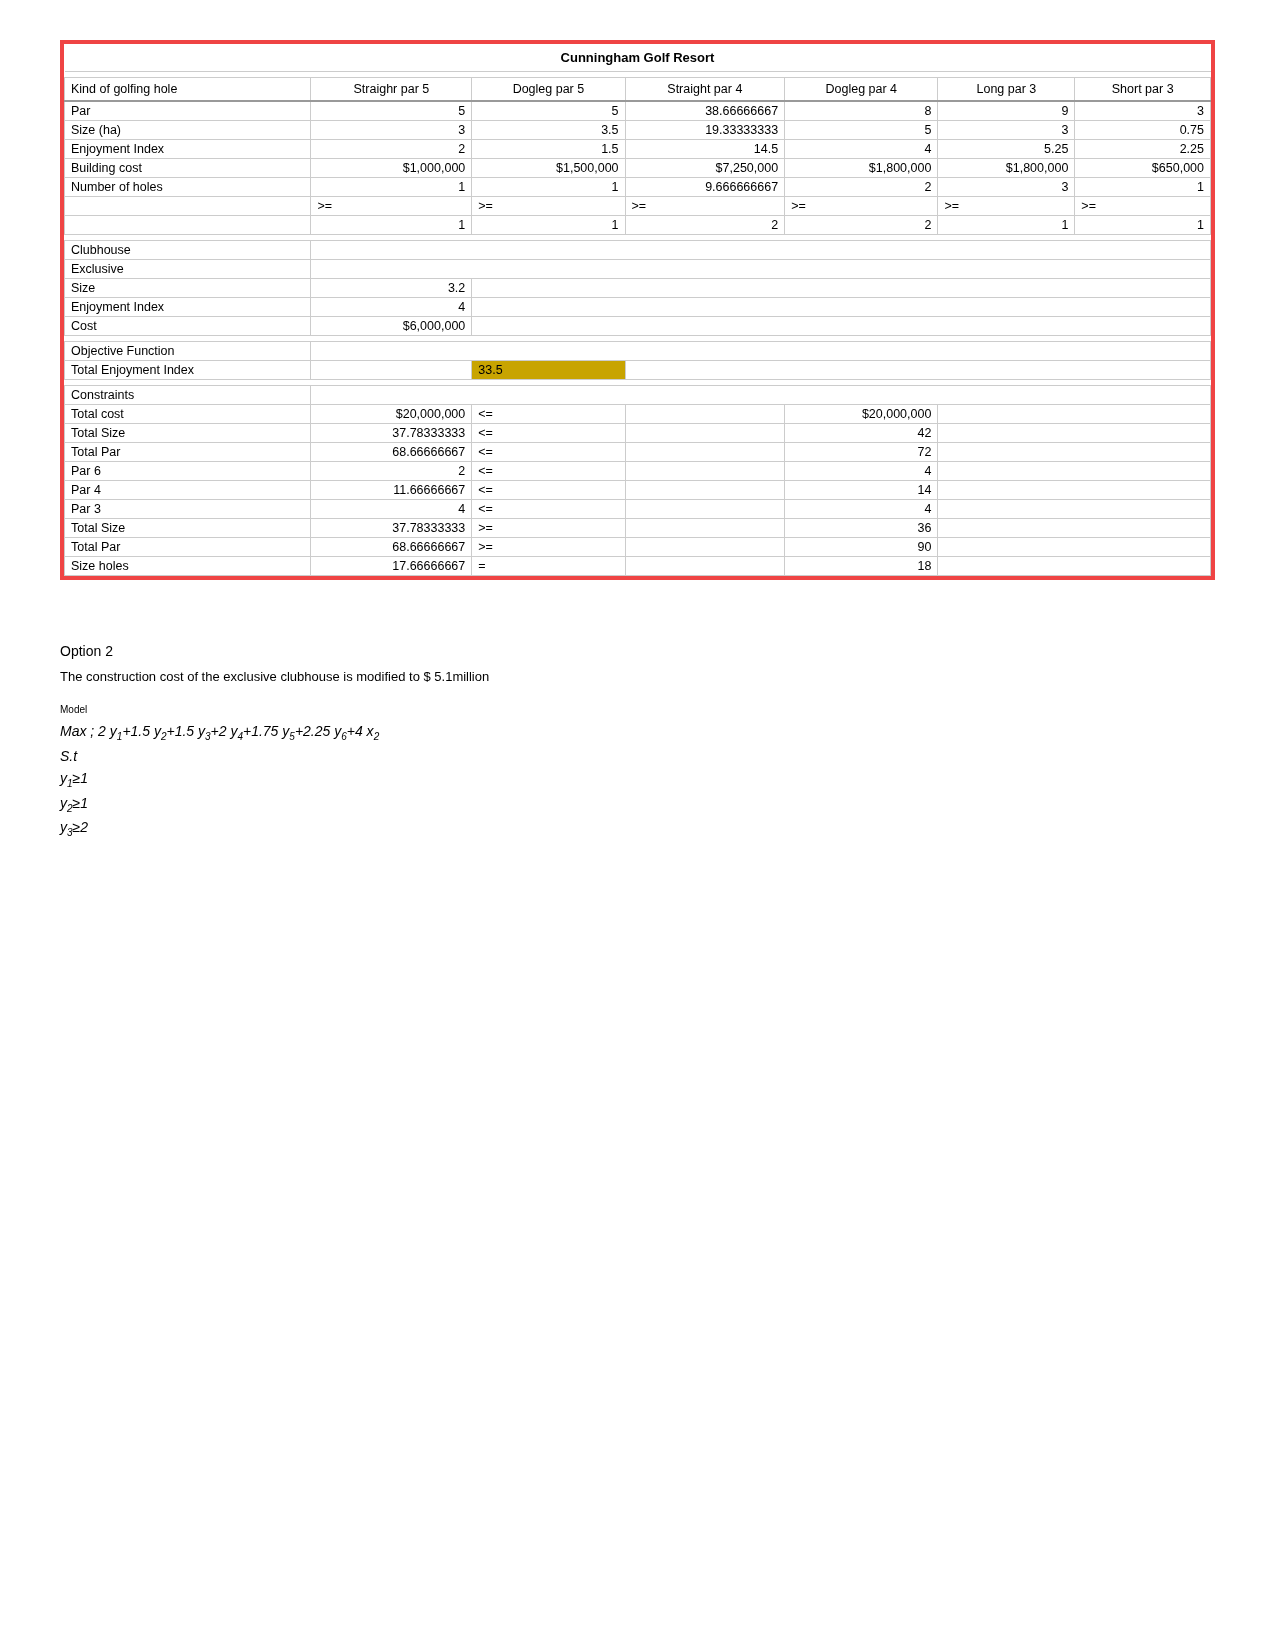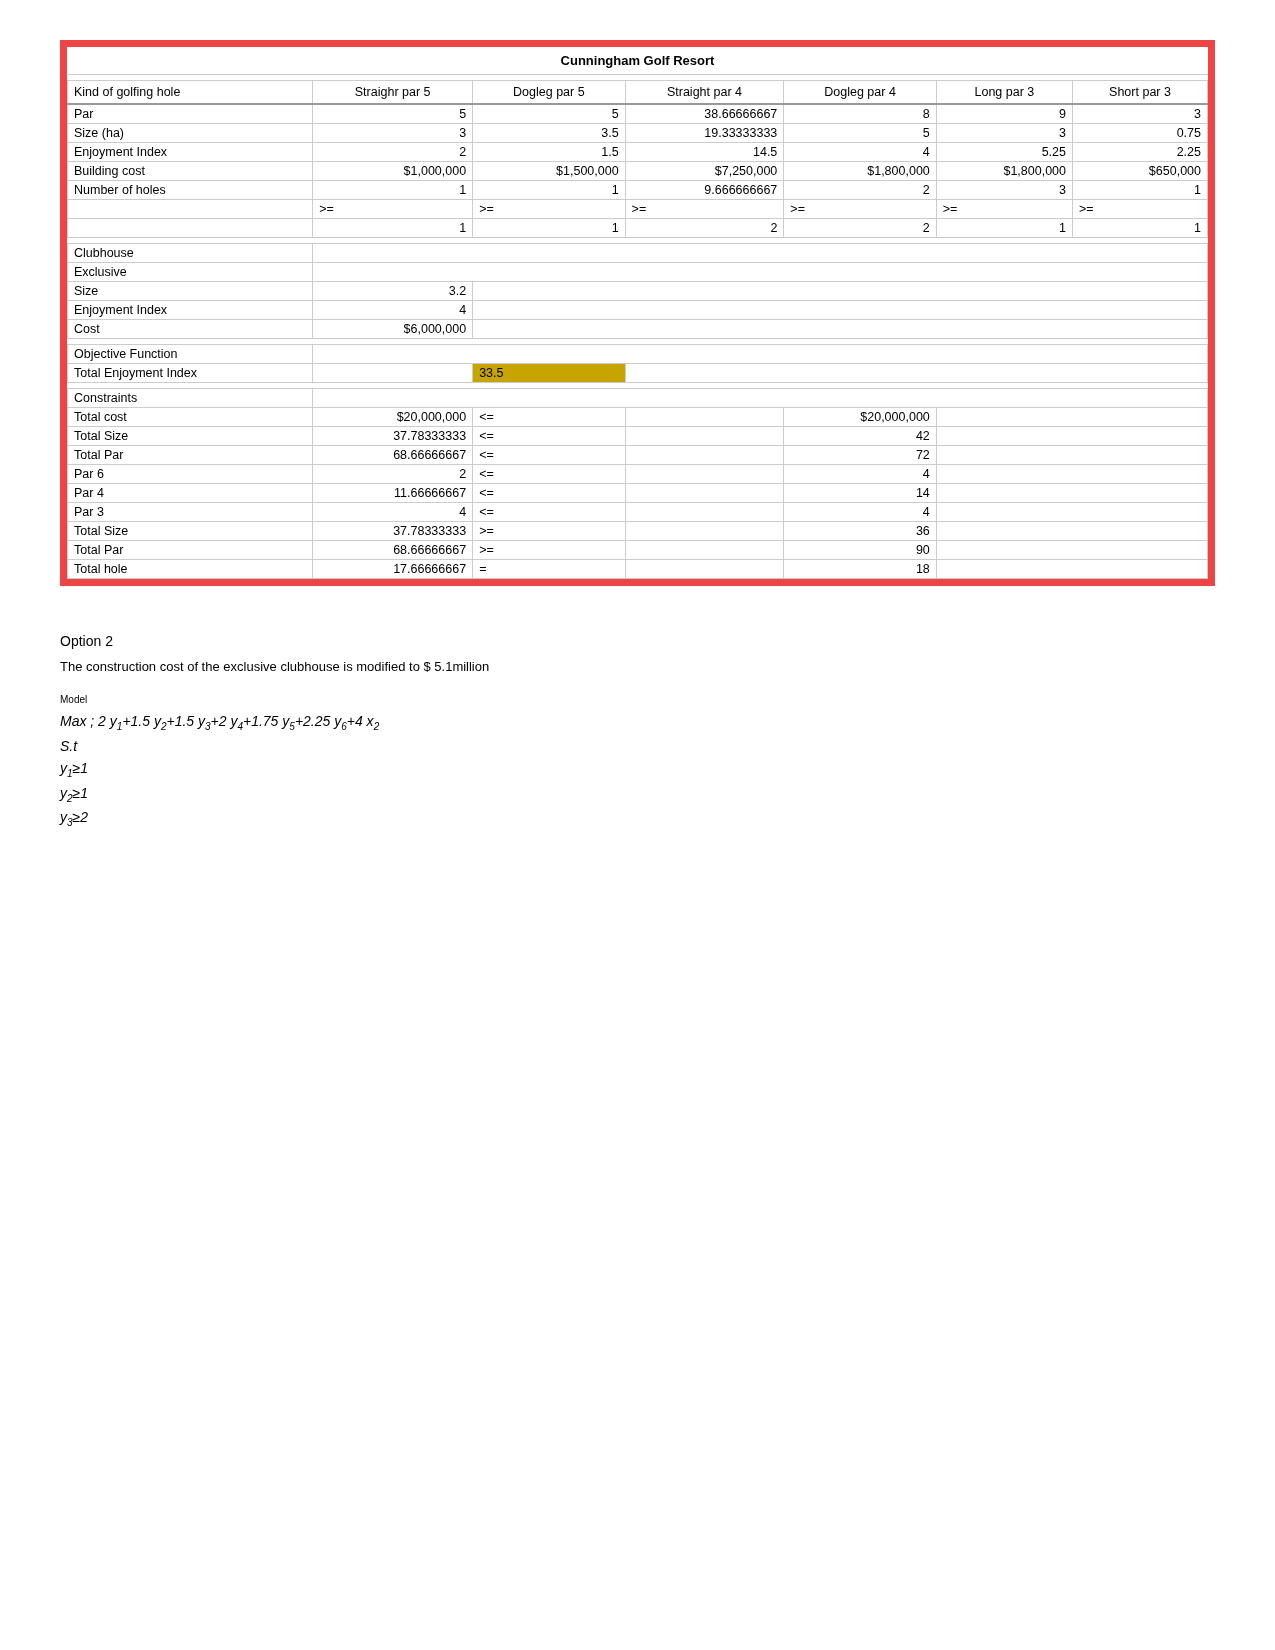--- a/index.html
+++ b/index.html
@@ -7,24 +7,24 @@
       background: #fff;
       font-family: Arial, sans-serif;
       font-size: 13px;
       color: #000;
       padding: 40px 60px;
       width: 1275px;
       min-height: 1650px;
     }
 
     .table-container {
-      border: 7px solid #ef4444;
+      border: 4px solid #ef4444;
       display: inline-block;
       width: 100%;
-      margin-bottom: 24px;
+      margin-bottom: 40px;
     }
 
     table {
       border-collapse: collapse;
       width: 100%;
     }
 
     table td {
       border: 1px solid #ccc;
       padding: 2px 6px;
@@ -298,21 +298,21 @@
       </tr>
       <tr>
         <td>Total Par</td>
         <td style="text-align:right;">68.66666667</td>
         <td style="text-align:left;">&gt;=</td>
         <td></td>
         <td style="text-align:right;">90</td>
         <td colspan="2"></td>
       </tr>
       <tr>
-        <td>Total hole</td>
+        <td>Size holes</td>
         <td style="text-align:right;">17.66666667</td>
         <td style="text-align:left;">=</td>
         <td></td>
         <td style="text-align:right;">18</td>
         <td colspan="2"></td>
       </tr>
     </tbody>
   </table>
 </div>
 

